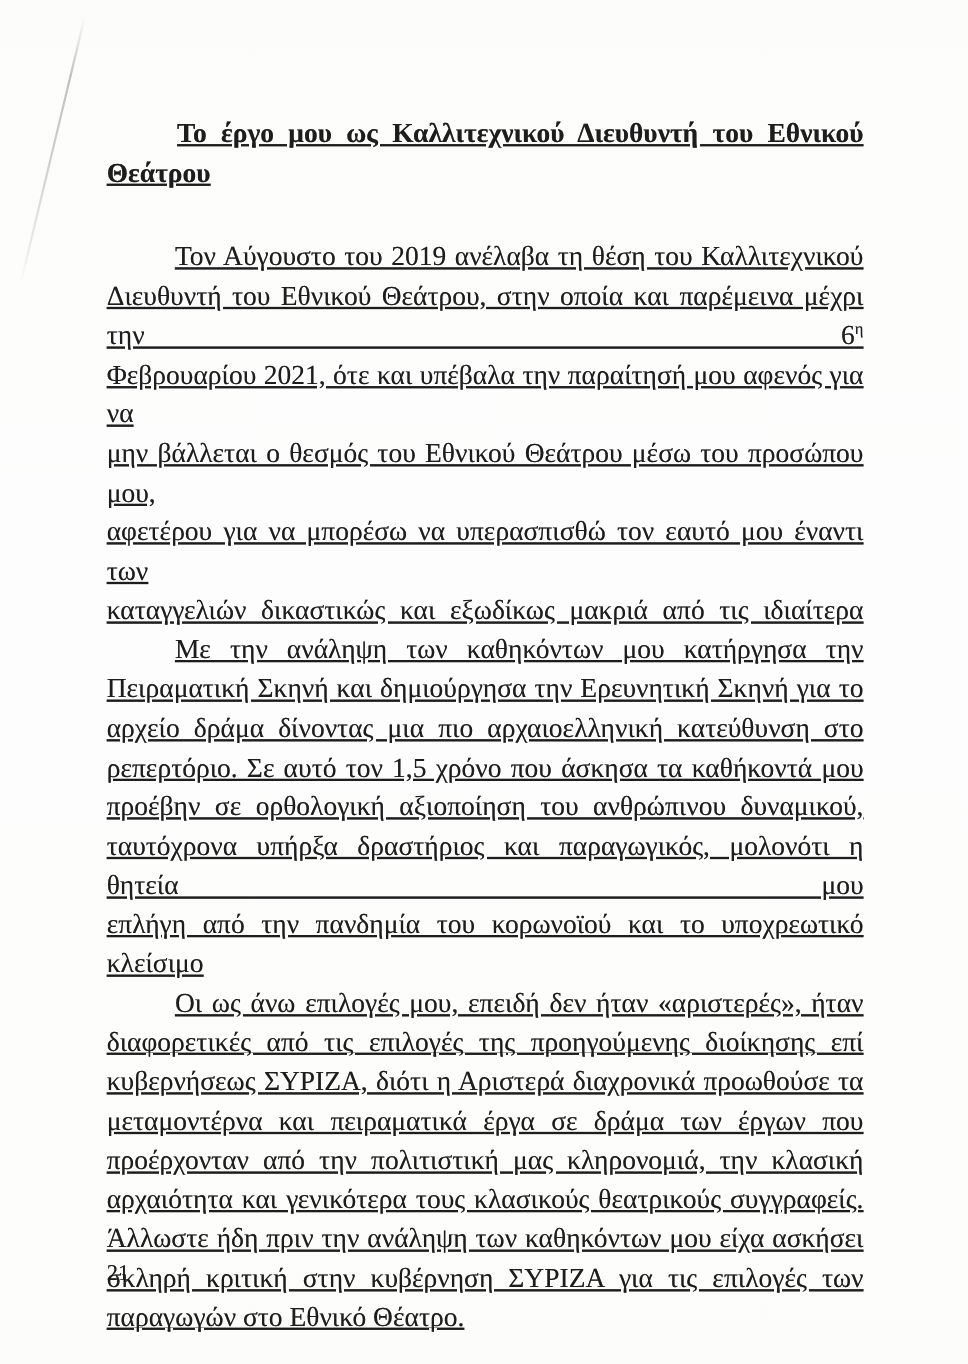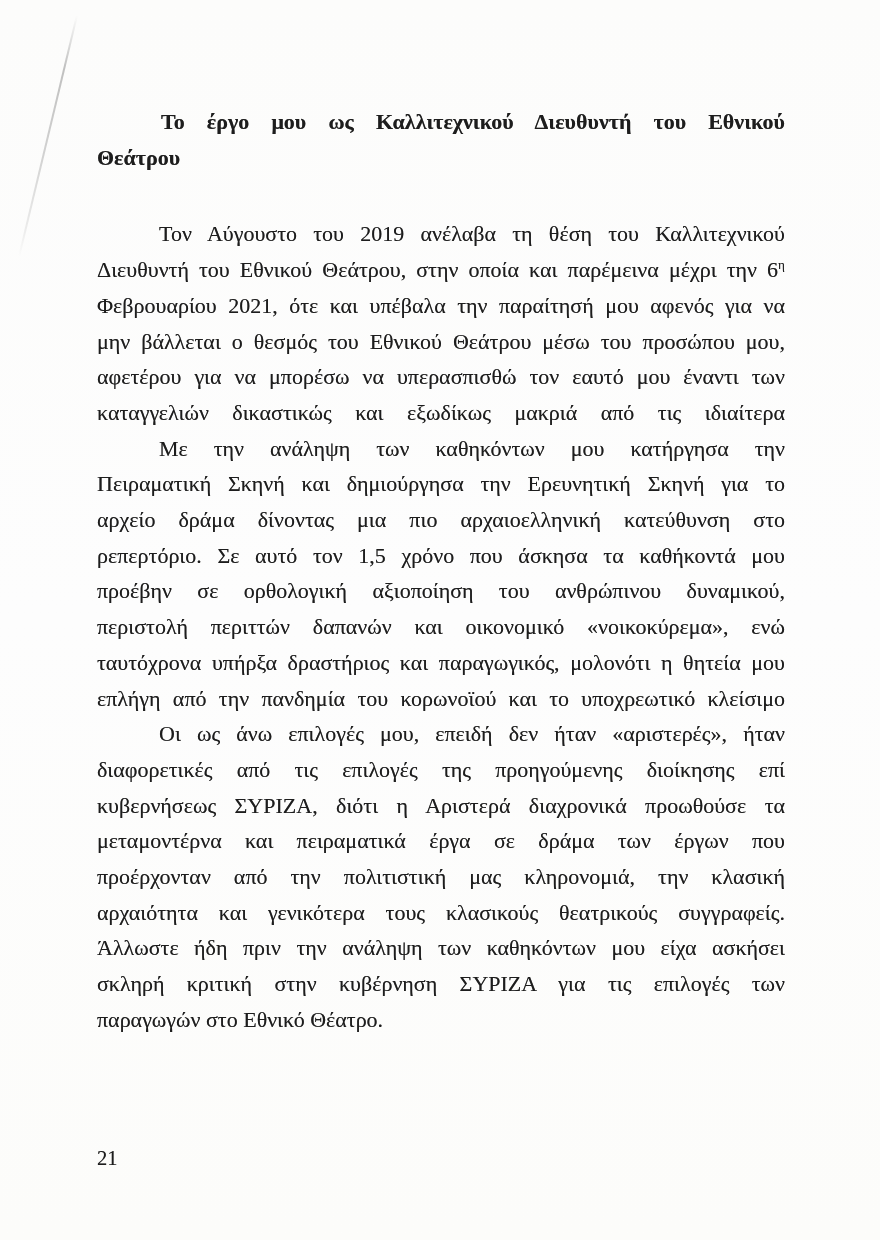--- a/index.html
+++ b/index.html
@@ -32,23 +32,24 @@
       rgba(118,118,118,0.45) 22%,
       rgba(130,130,130,0.35) 58%,
       rgba(155,155,155,0.18) 88%,
       rgba(160,160,160,0) 100%);
   }
   .doc {
     position: absolute;
     left: 97px;
     top: 104px;
     width: 688px;
-    font-size: 22px;
+    font-size: 25px;
     line-height: 35.7px;
     text-shadow: 0 0 0.5px rgba(25,25,25,0.55);
+    text-decoration: underline;
   }
   .line {
     text-align: justify;
     text-align-last: justify;
   }
   .line.last {
     text-align-last: left;
   }
   .title {
     font-weight: bold;
@@ -91,21 +92,20 @@
           <div class="line">μην βάλλεται ο θεσμός του Εθνικού Θεάτρου μέσω του προσώπου μου,</div>
           <div class="line">αφετέρου για να μπορέσω να υπερασπισθώ τον εαυτό μου έναντι των</div>
           <div class="line">καταγγελιών δικαστικώς και εξωδίκως μακριά από τις ιδιαίτερα</div>
         </div>
         <div class="paragraph">
           <div class="line first">Με την ανάληψη των καθηκόντων μου κατήργησα την</div>
           <div class="line">Πειραματική Σκηνή και δημιούργησα την Ερευνητική Σκηνή για το</div>
           <div class="line">αρχείο δράμα δίνοντας μια πιο αρχαιοελληνική κατεύθυνση στο</div>
           <div class="line">ρεπερτόριο. Σε αυτό τον 1,5 χρόνο που άσκησα τα καθήκοντά μου</div>
           <div class="line">προέβην σε ορθολογική αξιοποίηση του ανθρώπινου δυναμικού,</div>
-          <div class="line">περιστολή περιττών δαπανών και οικονομικό «νοικοκύρεμα», ενώ</div>
           <div class="line">ταυτόχρονα υπήρξα δραστήριος και παραγωγικός, μολονότι η θητεία μου</div>
           <div class="line">επλήγη από την πανδημία του κορωνοϊού και το υποχρεωτικό κλείσιμο</div>
         </div>
         <div class="paragraph">
           <div class="line first">Οι ως άνω επιλογές μου, επειδή δεν ήταν «αριστερές», ήταν</div>
           <div class="line">διαφορετικές από τις επιλογές της προηγούμενης διοίκησης επί</div>
           <div class="line">κυβερνήσεως ΣΥΡΙΖΑ, διότι η Αριστερά διαχρονικά προωθούσε τα</div>
           <div class="line">μεταμοντέρνα και πειραματικά έργα σε δράμα των έργων που</div>
           <div class="line">προέρχονταν από την πολιτιστική μας κληρονομιά, την κλασική</div>
           <div class="line">αρχαιότητα και γενικότερα τους κλασικούς θεατρικούς συγγραφείς.</div>

